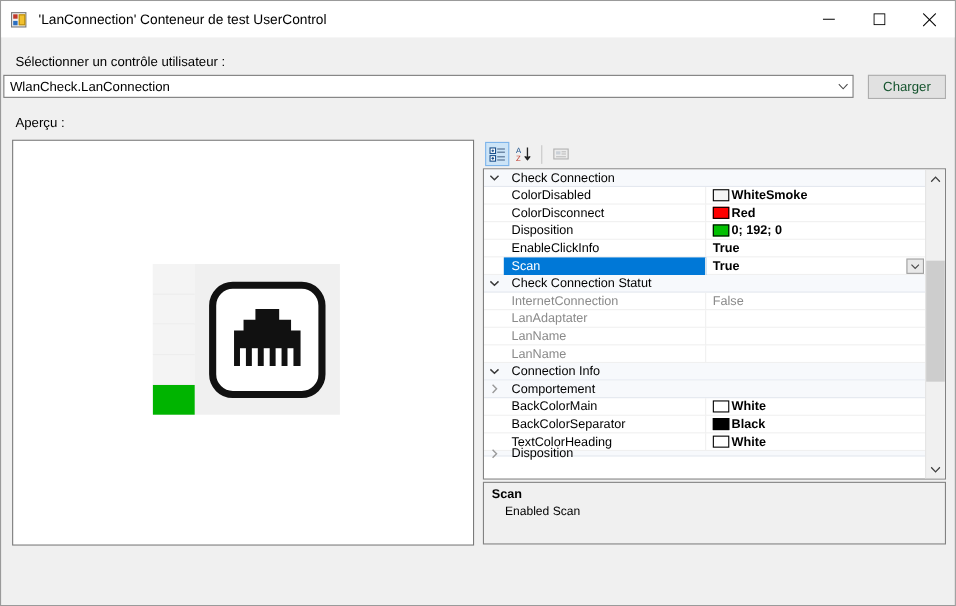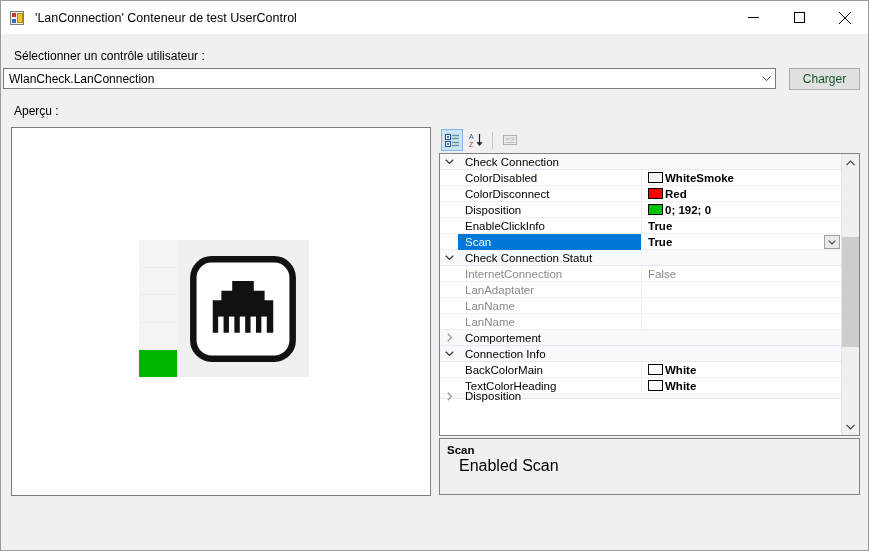--- a/index.html
+++ b/index.html
@@ -329,21 +329,21 @@
     border: 1px solid #828282;
     box-sizing: border-box;
     padding: 4px 7px;
   }
   .pg-desc-title {
     font-size: 11.5px;
     font-weight: bold;
     line-height: 15px;
   }
   .pg-desc-body {
-    font-size: 16px;
+    font-size: 11px;
     line-height: 15px;
     padding-left: 12px;
   }
 </style>
 </head>
 <body>
 
 <div id="app">
 
   <div class="titlebar">
@@ -532,39 +532,47 @@
         <div class="pg-row readonly">
           <div class="pg-exp"></div>
           <div class="pg-name">LanName</div>
           <div class="pg-val">
             <span></span>
           </div>
         </div>
         <div class="pg-row category">
           <div class="pg-exp">
             <svg width="9" height="9" viewBox="0 0 9 9">
-              <polyline points="2.8,0.8 6.4,4.5 2.8,8.2" fill="none" stroke="#9a9a9a" stroke-width="1.3"></polyline>
+              <polyline points="0.8,2.8 4.5,6.4 8.2,2.8" fill="none" stroke="#3a3a3a" stroke-width="1.3"></polyline>
             </svg>
           </div>
-          <div class="pg-name">Comportement</div>
+          <div class="pg-name">Connection Info</div>
         </div>
         <div class="pg-row category">
           <div class="pg-exp">
             <svg width="9" height="9" viewBox="0 0 9 9">
-              <polyline points="0.8,2.8 4.5,6.4 8.2,2.8" fill="none" stroke="#3a3a3a" stroke-width="1.3"></polyline>
+              <polyline points="2.8,0.8 6.4,4.5 2.8,8.2" fill="none" stroke="#9a9a9a" stroke-width="1.3"></polyline>
             </svg>
           </div>
-          <div class="pg-name">Connection Info</div>
+          <div class="pg-name">Comportement</div>
         </div>
         <div class="pg-row">
           <div class="pg-exp"></div>
           <div class="pg-name">BackColorMain</div>
           <div class="pg-val bold">
             <span class="swatch" style="background: rgb(255, 255, 255);"></span>
             <span>White</span>
+          </div>
+        </div>
+        <div class="pg-row">
+          <div class="pg-exp"></div>
+          <div class="pg-name">BackColorSeparator</div>
+          <div class="pg-val bold">
+            <span class="swatch" style="background: rgb(0, 0, 0);"></span>
+            <span>Black</span>
           </div>
         </div>
         <div class="pg-row">
           <div class="pg-exp"></div>
           <div class="pg-name">TextColorHeading</div>
           <div class="pg-val bold">
             <span class="swatch" style="background: rgb(255, 255, 255);"></span>
             <span>White</span>
           </div>
         </div>

